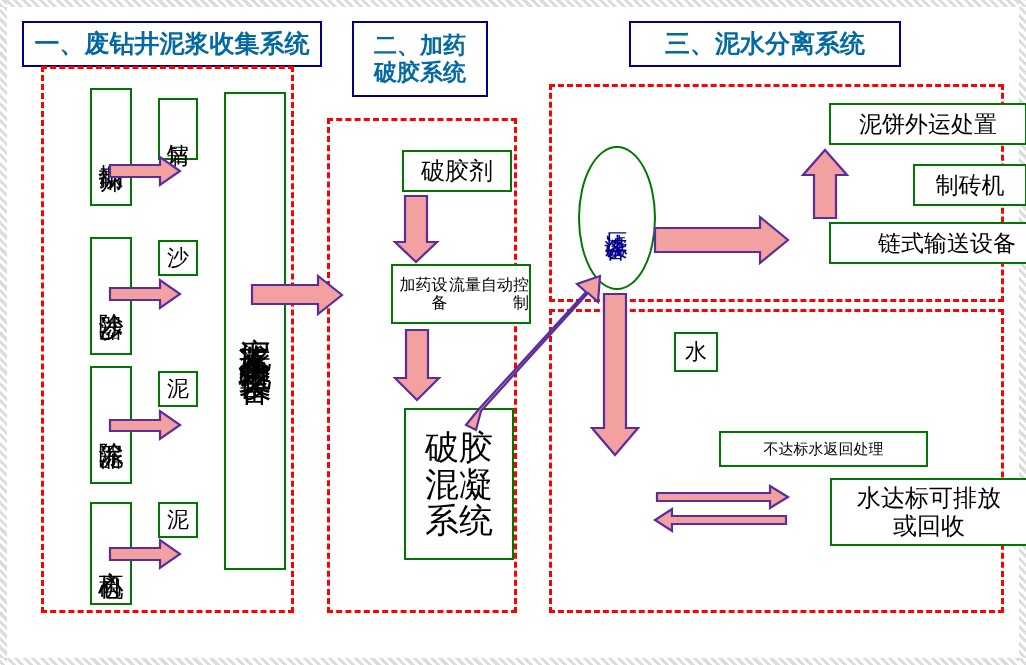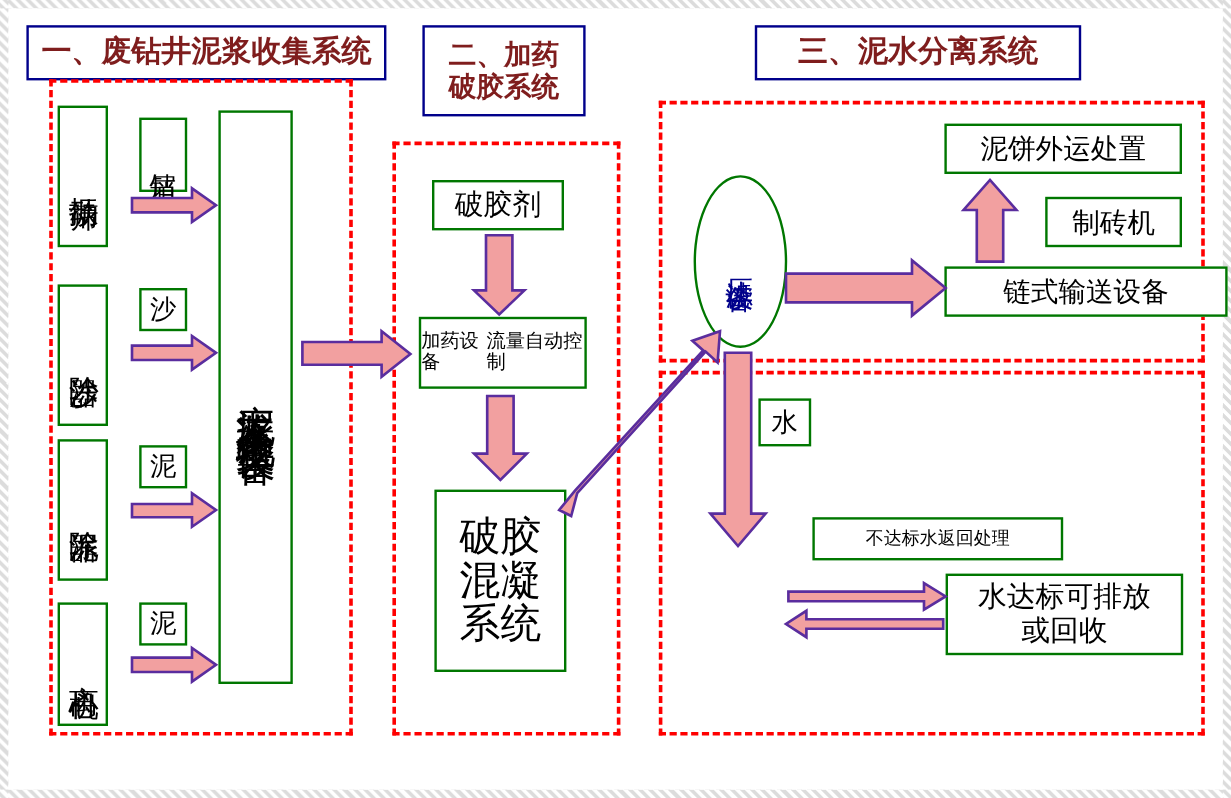--- a/index.html
+++ b/index.html
@@ -22,41 +22,42 @@
   }
   .inner-white{
     position:absolute;left:7px;top:7px;width:1012px;height:651px;
     background:#ffffff;z-index:1;
   }
   .canvas{position:absolute;left:0;top:0;width:1026px;height:665px;z-index:2;}
 
   .title-box{
     position:absolute;
     border:2px solid #00008B;
-    color:#7f1d1d;
+    color:#0369a1;
     font-weight:bold;
     display:flex;align-items:center;justify-content:center;
     text-align:center;
     line-height:1.18;
     background:#ffffff;
   }
   .dash{
     position:absolute;
     border:3px dashed #FF0000;
     box-sizing:border-box;
   }
   .gbox{
     position:absolute;
     border:2px solid #007700;
     box-sizing:border-box;
     background:#ffffff;
     color:#000000;
     display:flex;align-items:center;justify-content:center;
-    text-align:left;
+    text-align:right;
     line-height:1.15;
+    margin-left:42px;
   }
   .vbox{  
     writing-mode:vertical-rl;
     text-orientation:upright;
     letter-spacing:2px;
   }
   svg.arrows{position:absolute;left:0;top:0;width:1026px;height:665px;z-index:3;pointer-events:none;}
 </style>
 </head>
 <body>

